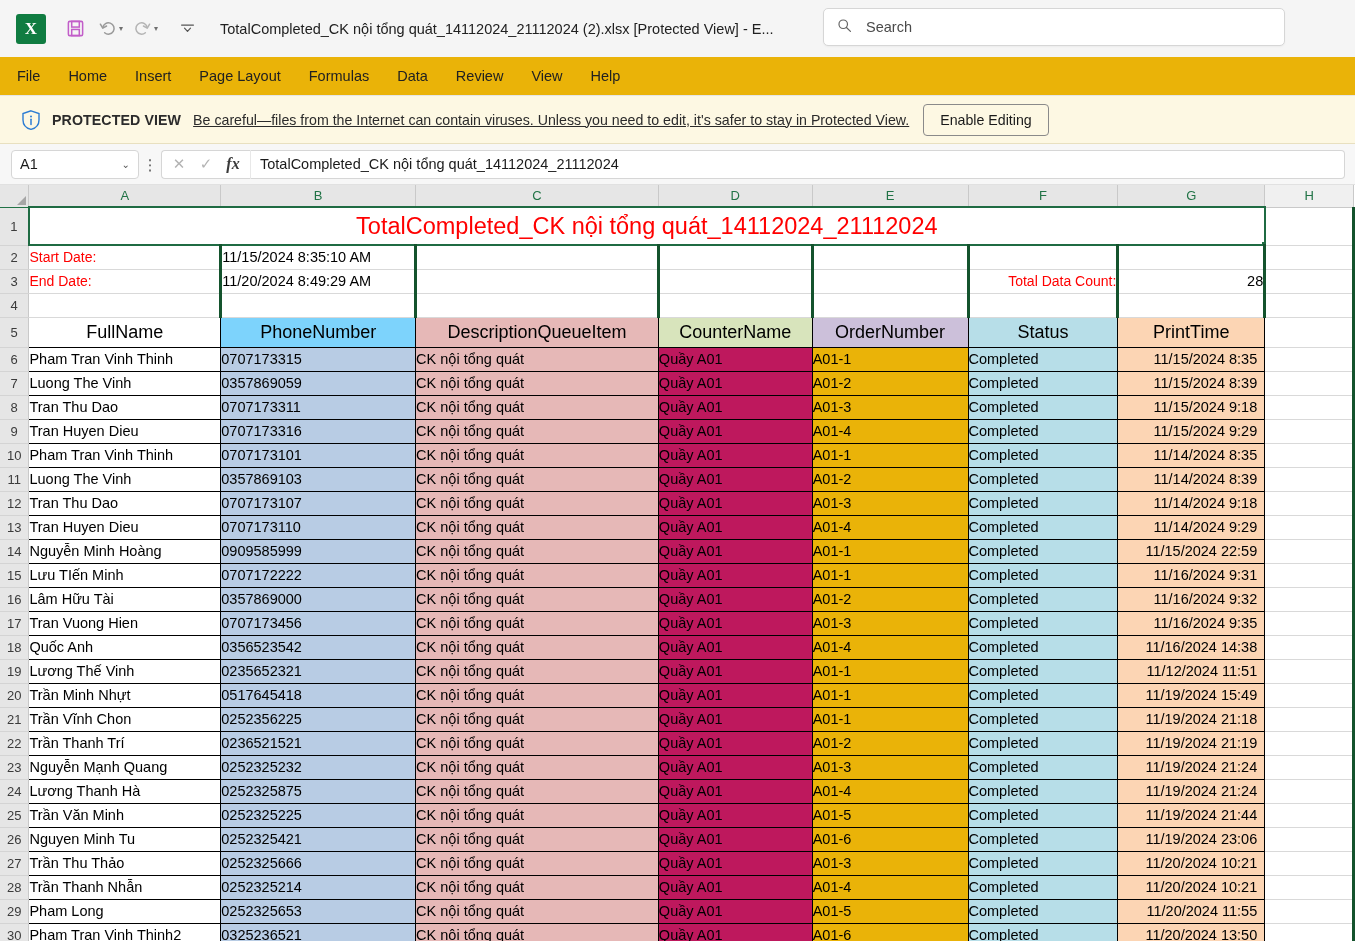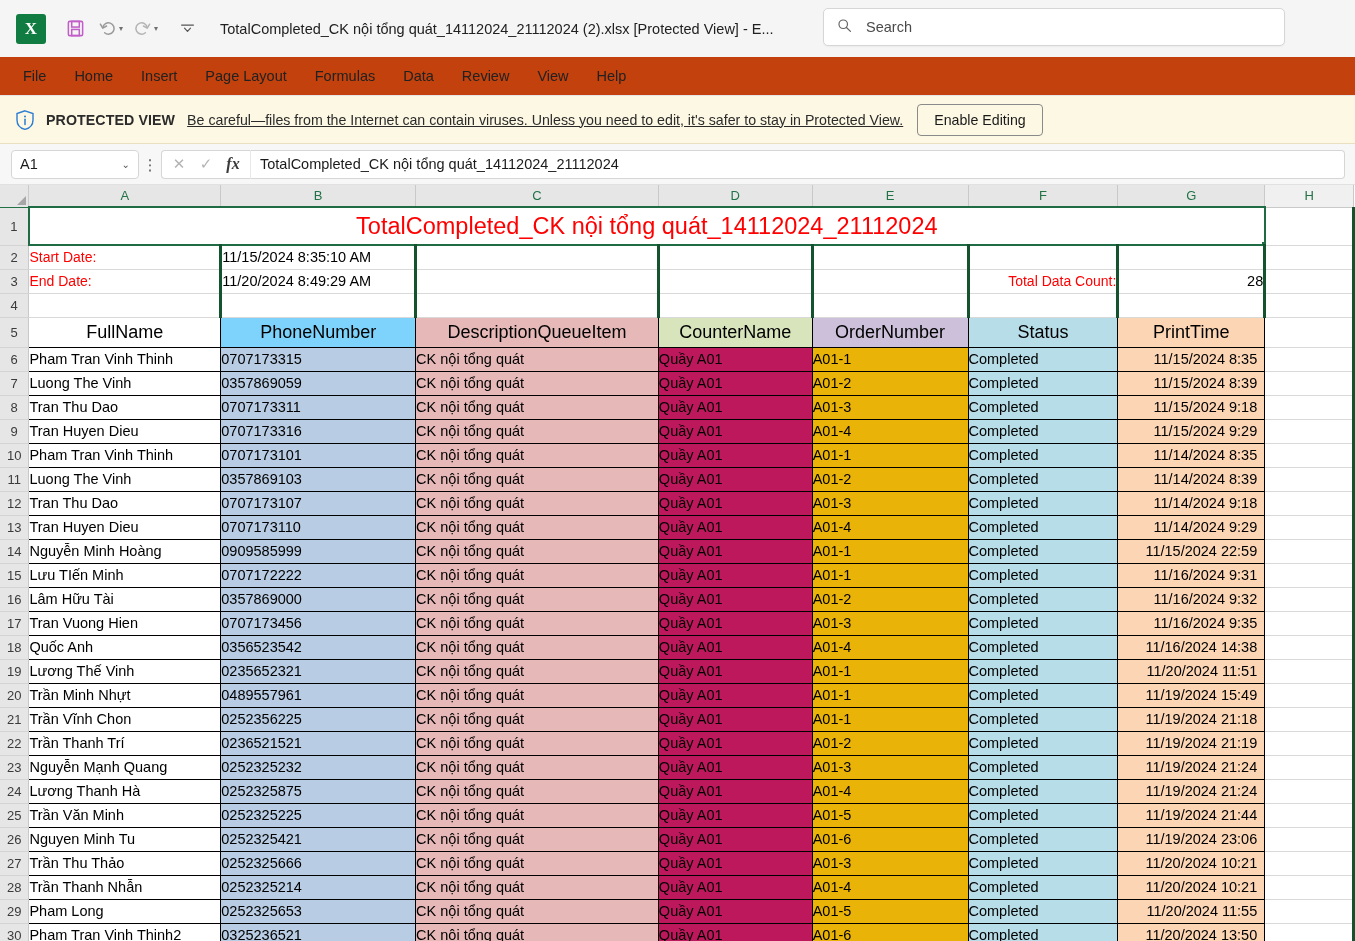--- a/index.html
+++ b/index.html
@@ -62,44 +62,44 @@
   }
   .searchbox .ph {
     margin-left: 13px;
     font-size: 14.5px;
     color: #4a4a4a;
   }
 
   
   .ribbon {
     height: 39px;
-    background: #c2410c;
+    background: #eab308;
     display: flex;
     align-items: center;
-    padding-left: 10px;
+    padding-left: 4px;
     gap: 2px;
     border-bottom: 1px solid #e6e6e6;
   }
   .rtab {
     padding: 5px 13px;
     font-size: 14.5px;
     color: #212121;
     border-radius: 4px;
     cursor: default;
     white-space: nowrap;
   }
 
   
   .pvbar {
     height: 48px;
     background: #fdf8e3;
     border-bottom: 1px solid #e8e0c0;
     display: flex;
     align-items: center;
-    padding-left: 14px;
+    padding-left: 20px;
   }
   .pv-icon {
     width: 22px; height: 22px;
     flex: 0 0 22px;
     position: relative;
   }
   .pv-label {
     margin-left: 10px;
     font-size: 14.2px;
     font-weight: bold;
@@ -677,27 +677,27 @@
           <td class="c"></td>
         </tr>
         <tr style="height: 24px;">
           <td class="rowhdr">19</td>
           <td class="dc f-none">Lương Thế Vinh</td>
           <td class="dc f-blue-l">0235652321</td>
           <td class="dc f-pink-l">CK nội tổng quát</td>
           <td class="dc f-green-l">Quầy A01</td>
           <td class="dc f-purp-l">A01-1</td>
           <td class="dc f-cyan-l">Completed</td>
-          <td class="dc f-orng-l right">11/20/2024 11:51</td>
+          <td class="dc f-orng-l right">11/12/2024 11:51</td>
           <td class="c"></td>
         </tr>
         <tr style="height: 24px;">
           <td class="rowhdr">20</td>
           <td class="dc f-none">Trần Minh Nhựt</td>
-          <td class="dc f-blue-l">0489557961</td>
+          <td class="dc f-blue-l">0517645418</td>
           <td class="dc f-pink-l">CK nội tổng quát</td>
           <td class="dc f-green-l">Quầy A01</td>
           <td class="dc f-purp-l">A01-1</td>
           <td class="dc f-cyan-l">Completed</td>
           <td class="dc f-orng-l right">11/19/2024 15:49</td>
           <td class="c"></td>
         </tr>
         <tr style="height: 24px;">
           <td class="rowhdr">21</td>
           <td class="dc f-none">Trần Vĩnh Chon</td>

